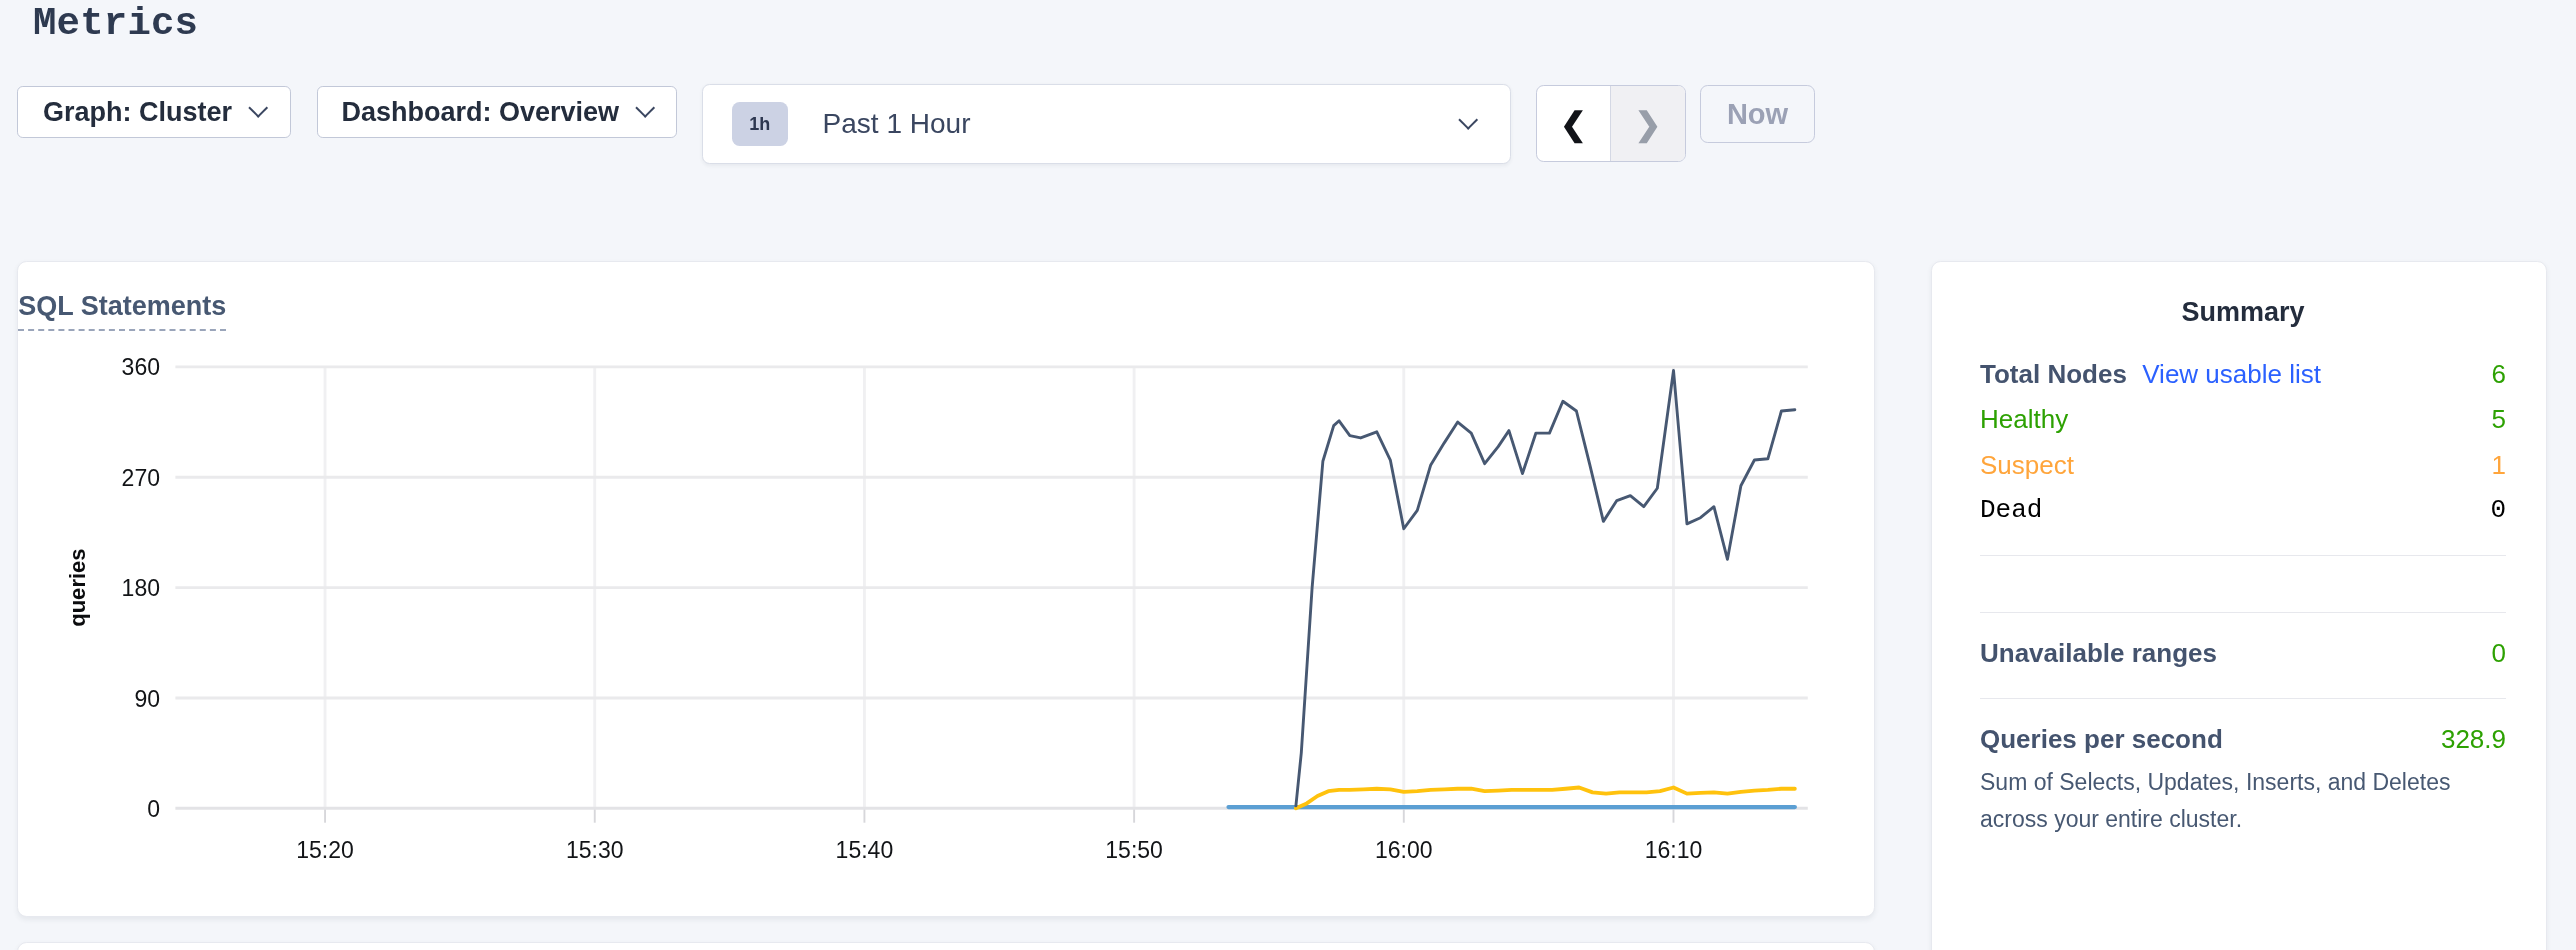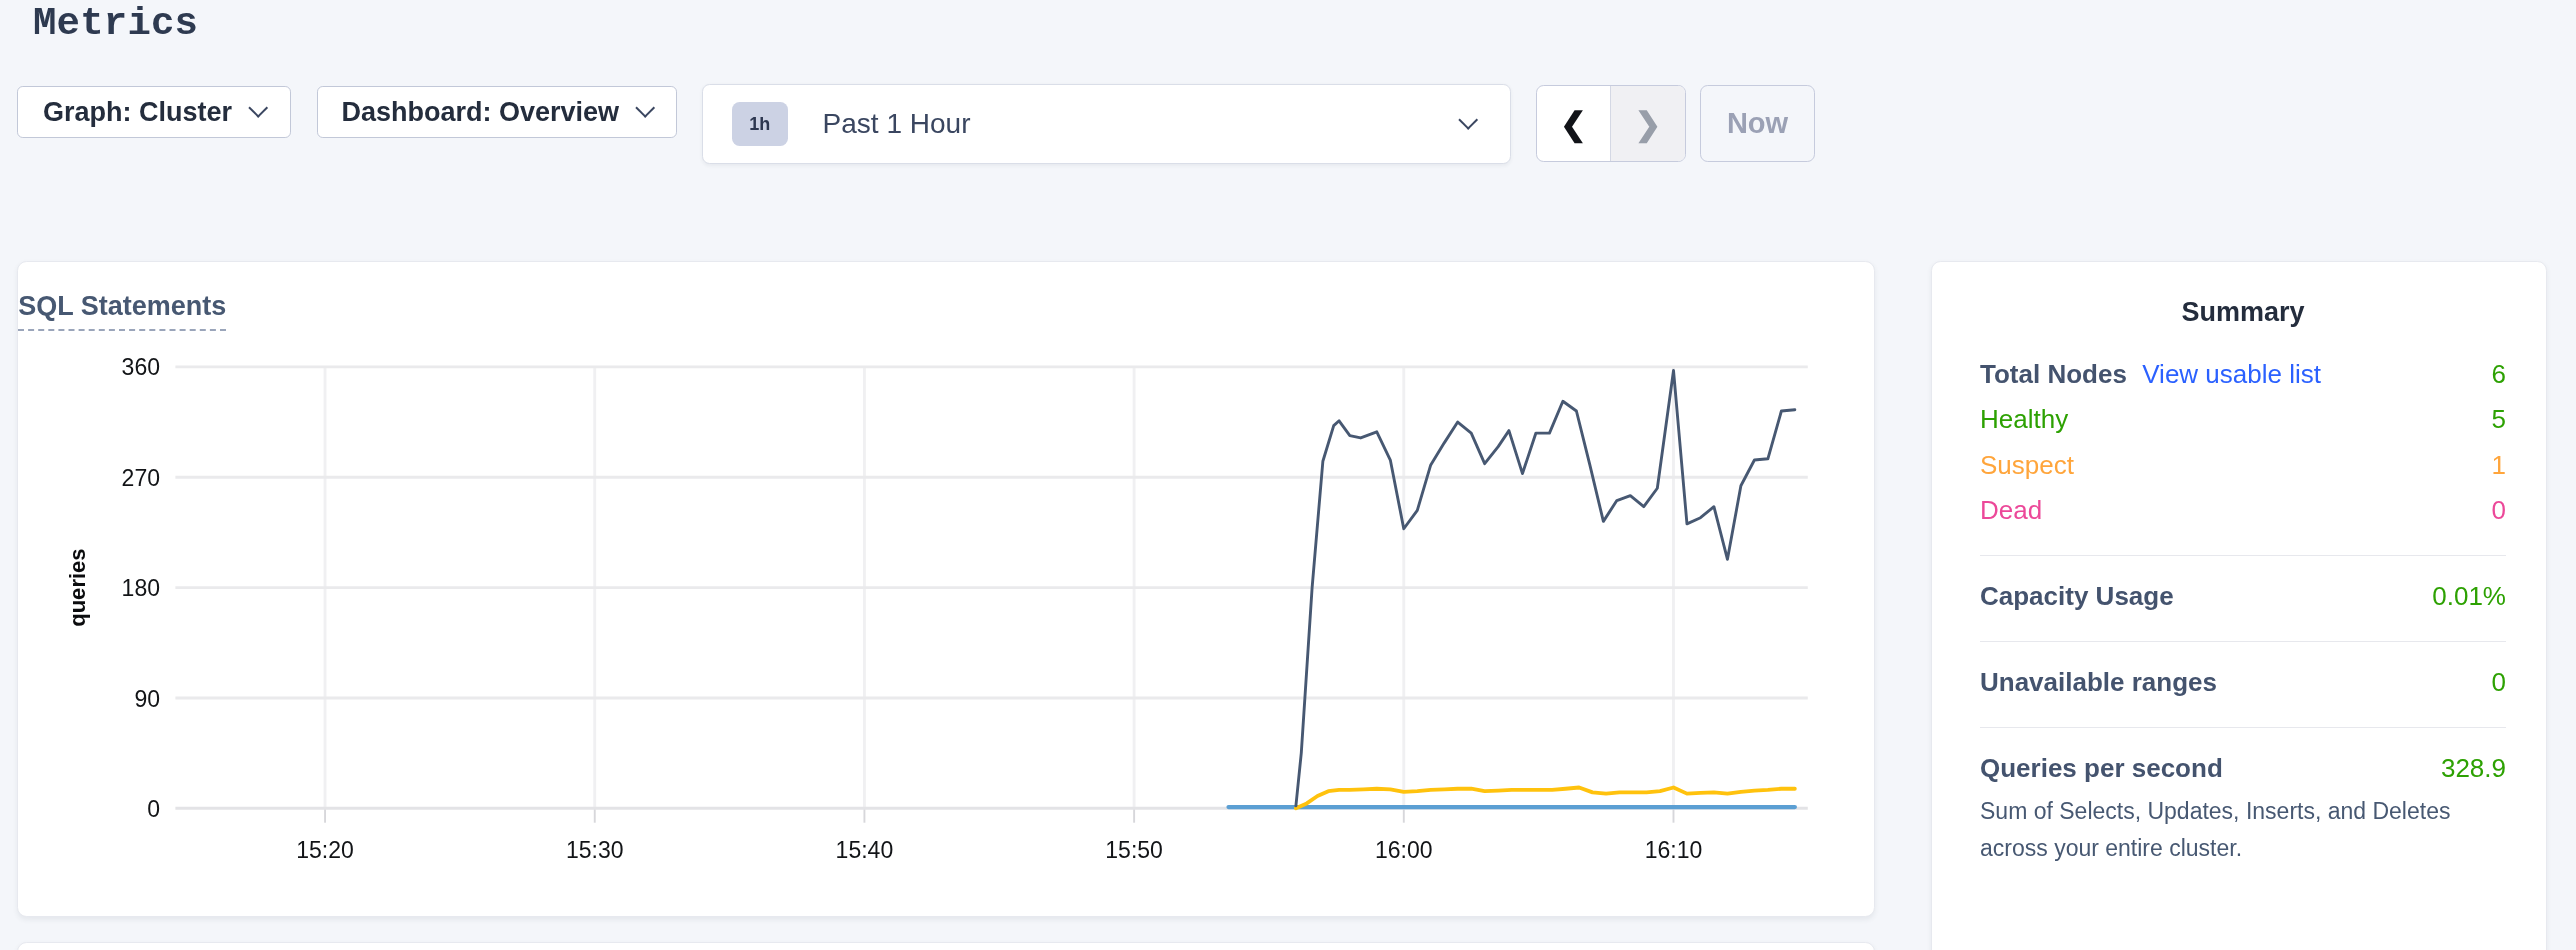--- a/index.html
+++ b/index.html
@@ -47,21 +47,21 @@
     border:1.9px solid #c6cbdd; border-radius:7.7px; overflow:hidden;
     display:flex; background:#ffffff;
   }
   .pager-btn {
     width:50%; display:flex; align-items:center; justify-content:center;
     font-size:32px; font-weight:700; cursor:pointer;
   }
   .pager-prev { color:#111318; border-right:1.9px solid #d4d8e4; }
   .pager-next { color:#989ea9; background:#f0f0f3; cursor:default; }
   .now-btn {
-    position:absolute; left:1700px; top:85px; width:115px; height:77px;
+    position:absolute; left:1700px; top:85px; width:115px; height:58px;
     border:1.9px solid #c6cbdd; border-radius:7.7px; background:transparent;
     font-family:inherit; font-size:29px; font-weight:600; color:#9ba1b5;
     cursor:default;
   }
   
   .card {
     position:absolute; background:#ffffff; border-radius:9.6px;
     border:1px solid #e7e9ef;
     box-shadow:0 2.9px 5.8px rgba(40,50,70,.07);
   }
@@ -83,21 +83,21 @@
   .node-rows { margin-top:31px; }
   .srow {
     display:flex; justify-content:space-between; align-items:baseline;
     height:29px; margin-bottom:16.3px; font-size:26px;
   }
   .srow-left { display:flex; gap:15.4px; align-items:baseline; }
   .lbl-strong { font-weight:700; color:#44536e; }
   .link { color:#2b61ff; cursor:pointer; }
   .green  { color:#2da102; }
   .orange { color:#ffa53b; }
-  .red    { color:#ec4899; }
+  .red    { color:#000000;font-family:Liberation Mono, monospace; }
   .divider { border-top:1.9px solid #e7e8ed; margin-top:31px; }
   .ssection { padding-top:25px; }
   .ssection .srow { margin-bottom:0; }
   .desc {
     margin-top:11.5px; font-size:23px; line-height:37px; color:#475872;
   }
 </style>
 </head>
 <body>
 
@@ -191,24 +191,20 @@
     </div>
     <div class="srow">
       <span class="red">Dead</span>
       <span class="red">0</span>
     </div>
   </div>
 
   <div class="divider"></div>
 
   <div class="ssection">
-    <div class="srow">
-      <span class="lbl-strong">Capacity Usage</span>
-      <span class="green">0.01%</span>
-    </div>
   </div>
 
   <div class="divider"></div>
 
   <div class="ssection">
     <div class="srow">
       <span class="lbl-strong">Unavailable ranges</span>
       <span class="green">0</span>
     </div>
   </div>

